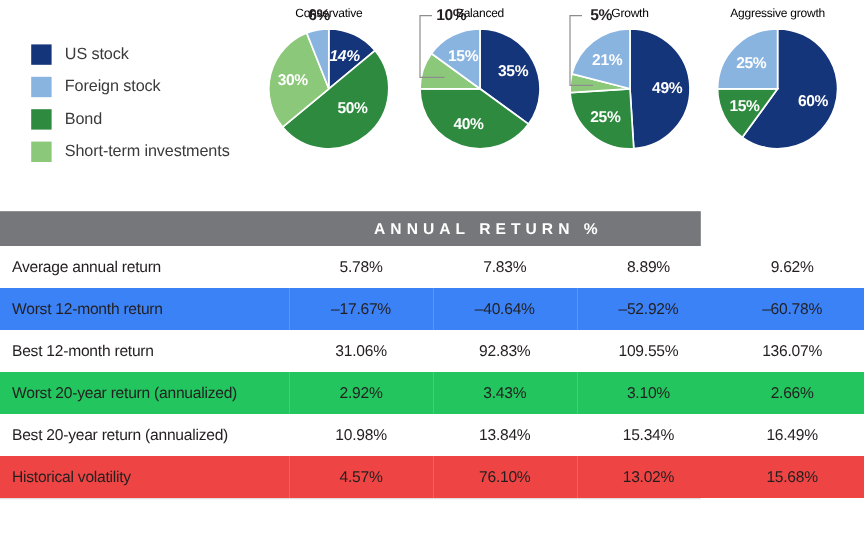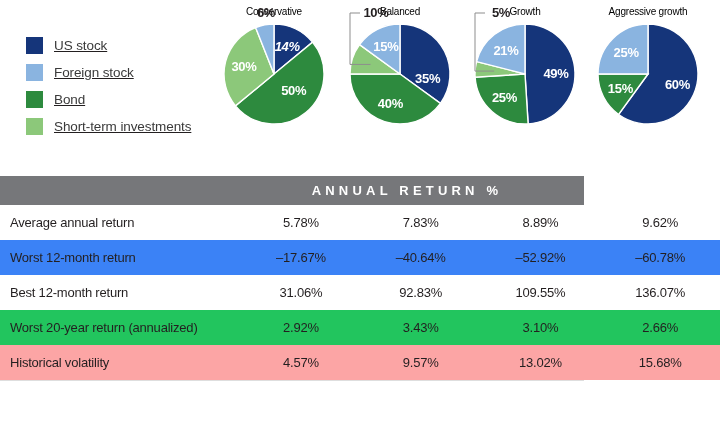--- a/index.html
+++ b/index.html
@@ -25,23 +25,22 @@
 
   
   #legend {
     position: absolute;
     left: 26px;
     top: 36px;
     width: 170px;
   }
   .legend-item {
     display: flex;
-    align-items: flex-end;
+    align-items: center;
     margin-bottom: 9px;
-    text-decoration: underline;
   }
   .legend-swatch {
     width: 17px;
     height: 17px;
     flex: 0 0 17px;
     margin-top: 1px;
     border: 1px solid rgba(255,255,255,0.0);
     box-sizing: border-box;
   }
   .legend-label {
@@ -186,21 +185,21 @@
 
   <div class="pie-group" id="pie-1" style="left:330px;">
     <div class="pie-title">Balanced</div>
     <div class="pie-wrap">
         <svg width="108" height="108" class="pie-svg">
           <path d="M 54 54 L 54 4 A 50 50 0 0 1 94.45084971874738 83.38926261462366 Z" fill="#15357a" stroke="#ffffff" stroke-width="1.4"></path>
           <path d="M 54 54 L 94.45084971874738 83.38926261462366 A 50 50 0 0 1 4 54.00000000000001 Z" fill="#2d8a3e" stroke="#ffffff" stroke-width="1.4"></path>
           <path d="M 54 54 L 4 54.00000000000001 A 50 50 0 0 1 13.549150281252622 24.61073738537635 Z" fill="#8cc87a" stroke="#ffffff" stroke-width="1.4"></path>
           <path d="M 54 54 L 13.549150281252622 24.61073738537635 A 50 50 0 0 1 53.99999999999999 4 Z" fill="#8ab4e0" stroke="#ffffff" stroke-width="1.4"></path>
         </svg>
-        <div class="slice-label on-pie" style="left: 81.6212px; top: 58px; text-align: right;">35%</div>
+        <div class="slice-label on-pie" style="left: 81.6212px; top: 39px; text-align: right;">35%</div>
         <div class="slice-label on-pie" style="left: 44.4205px; top: 83.4828px;">40%</div>
         <div class="slice-label outside" style="left: 30px; top: -8px;">10%</div>
         <svg class="leader" width="108" height="124" style="left: 0px; top: -16px;">
           <polyline points="14,9 4,9 4,60.420473174376625 24.51724799485024,60.420473174376625" fill="none" stroke="#8d8d8d" stroke-width="1"></polyline>
         </svg>
         <div class="slice-label on-pie" style="left: 39.9263px; top: 26.3788px;">15%</div>
       </div>
   </div>
 
   <div class="pie-group" id="pie-2" style="left:455px;">
@@ -265,23 +264,30 @@
           <td class="value-cell">109.55%</td>
           <td class="value-cell">136.07%</td>
         </tr>
         <tr class="even" style="background: #22c55e;">
           <td class="label-cell">Worst 20-year return (annualized)</td>
           <td class="value-cell">2.92%</td>
           <td class="value-cell">3.43%</td>
           <td class="value-cell">3.10%</td>
           <td class="value-cell">2.66%</td>
         </tr>
-        <tr class="even" style="background: #fca5a5;">
+        <tr class="odd">
+          <td class="label-cell">Best 20-year return (annualized)</td>
+          <td class="value-cell">10.98%</td>
+          <td class="value-cell">13.84%</td>
+          <td class="value-cell">15.34%</td>
+          <td class="value-cell">16.49%</td>
+        </tr>
+        <tr class="even" style="background: #ef4444;">
           <td class="label-cell">Historical volatility</td>
           <td class="value-cell">4.57%</td>
-          <td class="value-cell">9.57%</td>
+          <td class="value-cell">76.10%</td>
           <td class="value-cell">13.02%</td>
           <td class="value-cell">15.68%</td>
         </tr>
       </tbody>
   </table>
   <div id="table-footer"></div>
 </div>
 
 </body></html>

